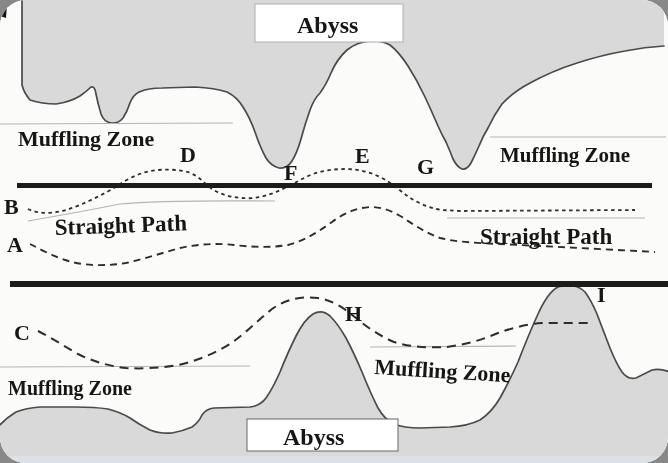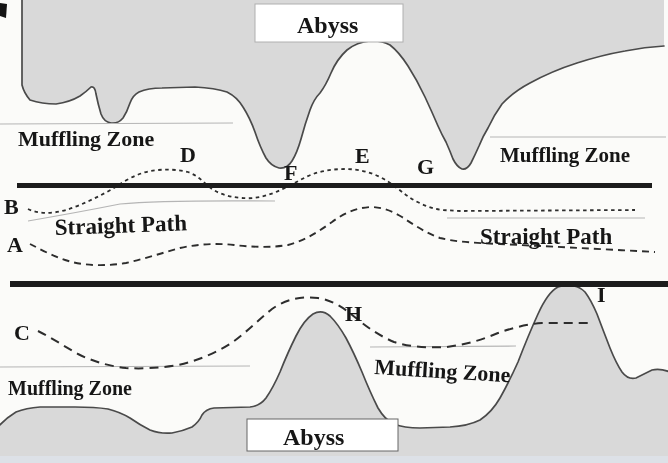--- a/index.html
+++ b/index.html
@@ -3,20 +3,21 @@
 <meta charset="utf-8">
 <style>
   html,body{margin:0;padding:0;background:#888;}
   .stage{
     position:relative;
     width:668px;height:463px;
     margin:0 auto;
     overflow:hidden;
     background:#fbfbf9;
     font-family:"Liberation Serif", serif;
+    border-radius:26px;
   }
   svg{display:block;}
   .lbl{
     font-family:"Liberation Serif", serif;
     font-weight:700;
     fill:#161616;
   }
   .pt{font-size:22px;}
   .zone{font-size:22px;}
 </style>

